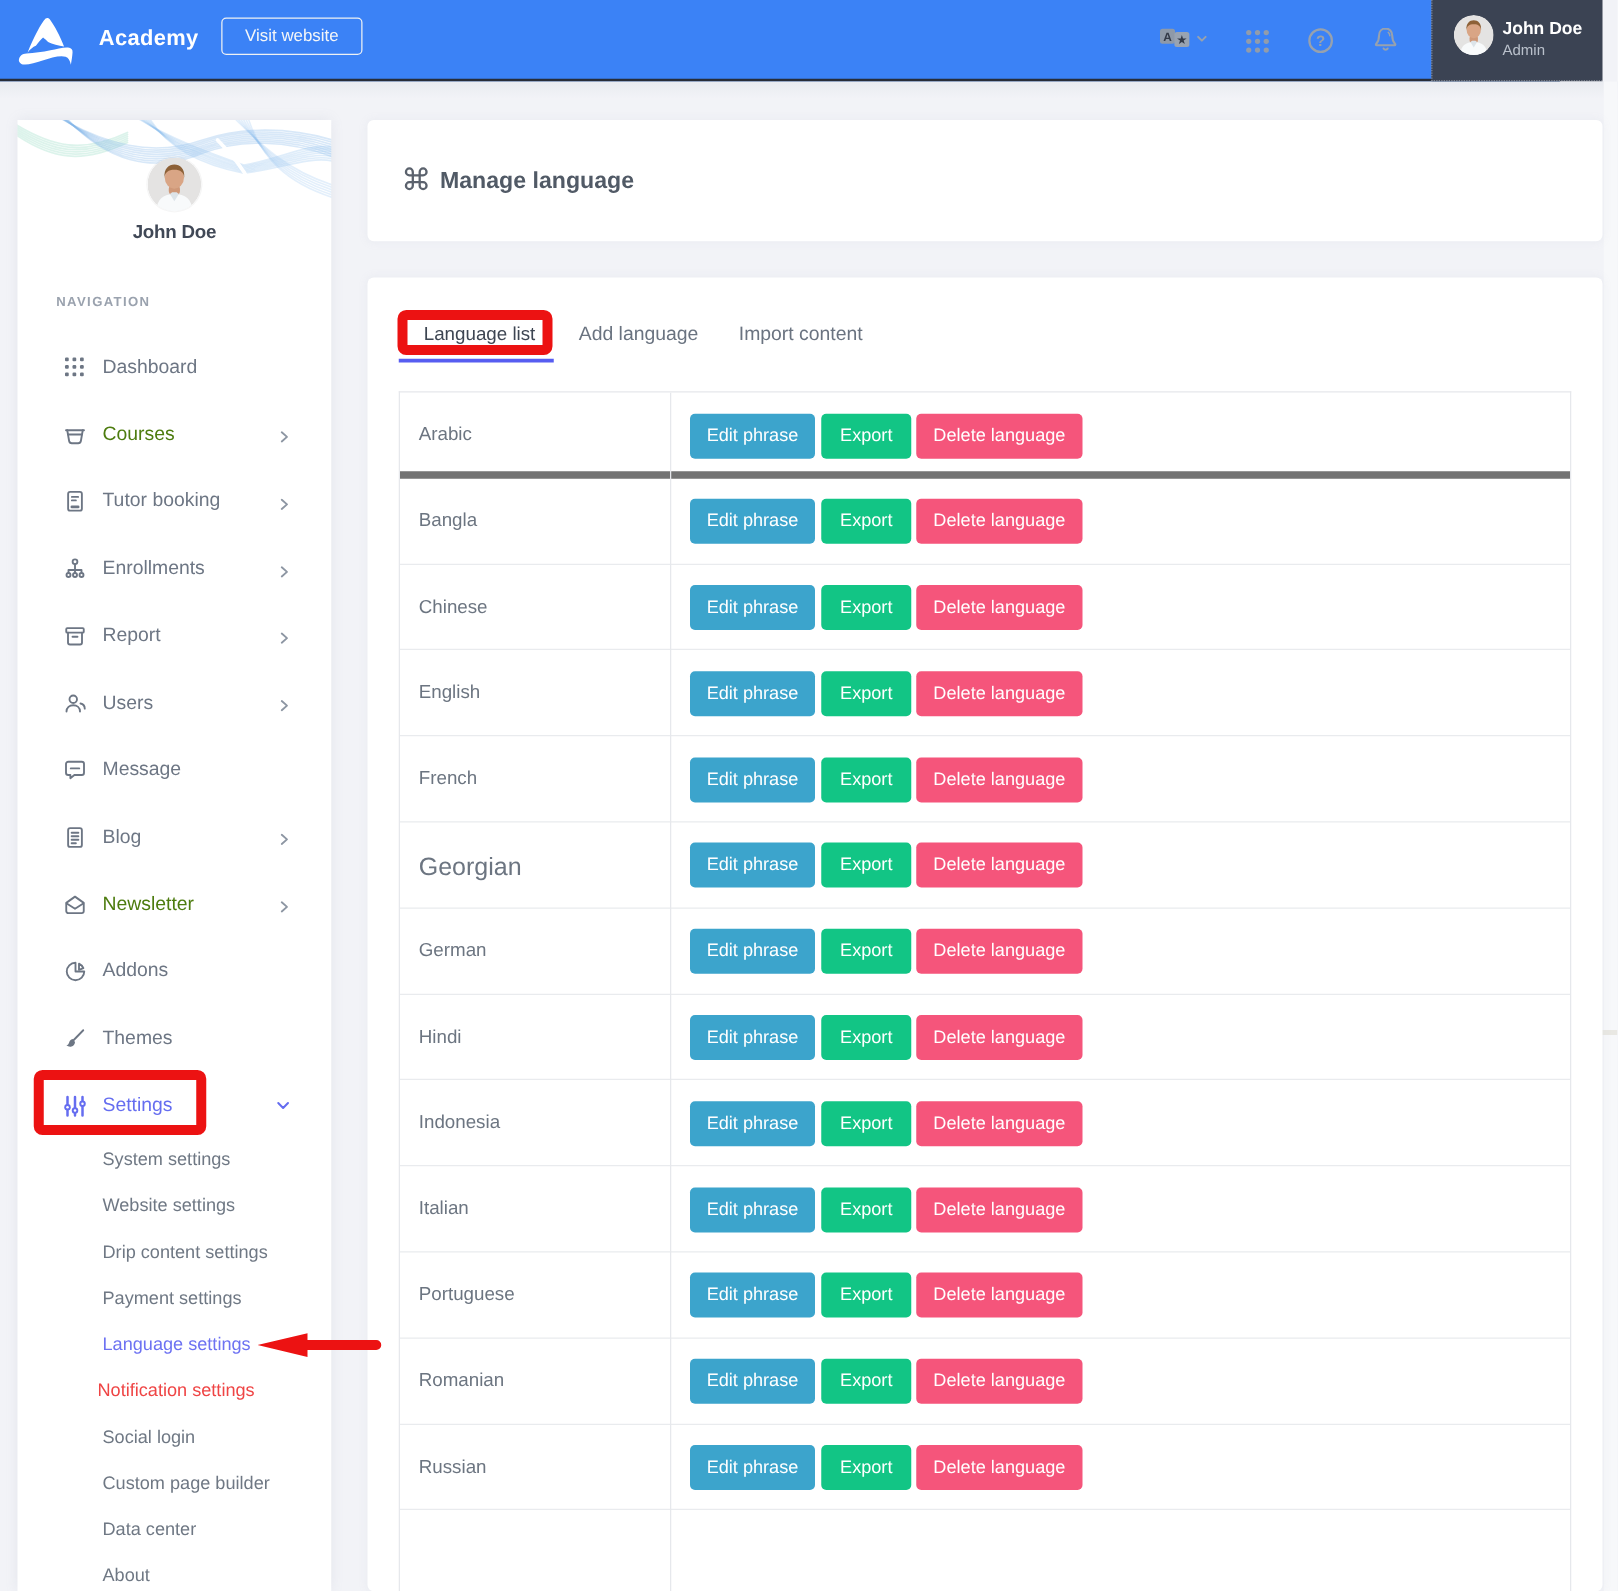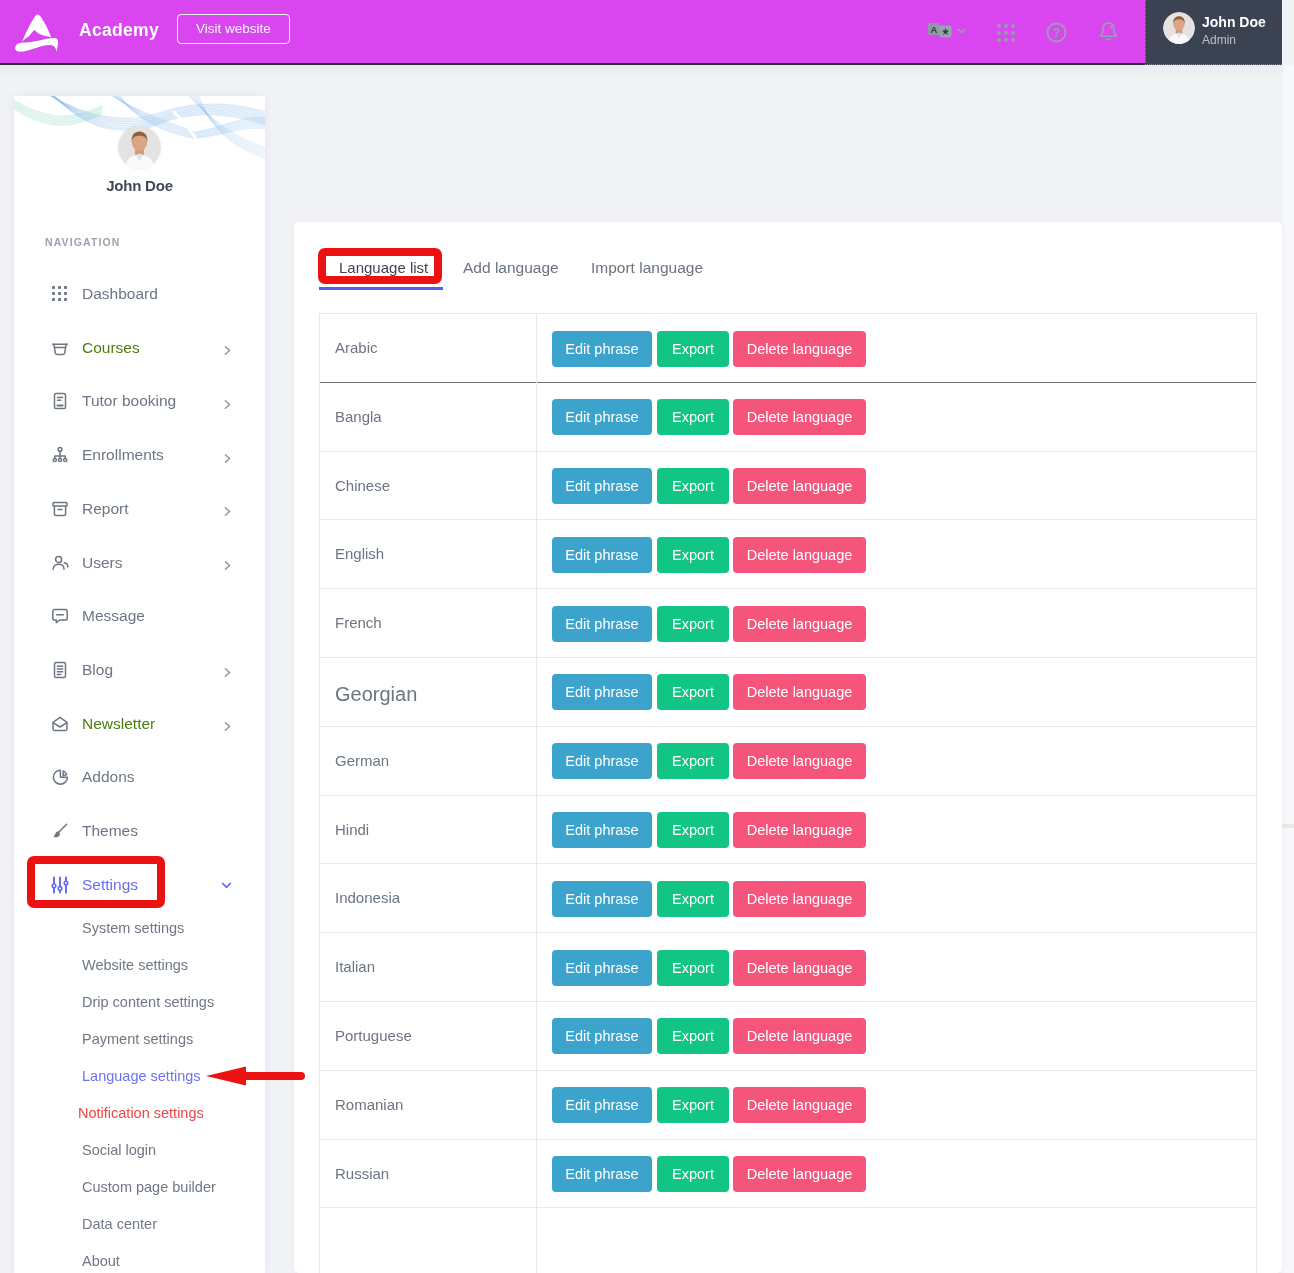--- a/index.html
+++ b/index.html
@@ -5,21 +5,21 @@
 html,body{width:1294px;height:1273px;overflow:hidden;background:#f2f3f7;
 font-family:"Liberation Sans",sans-serif;-webkit-font-smoothing:antialiased}
 .abs{position:absolute}
 #page{position:relative;width:1294px;height:1273px}
 </style></head><body>
 <div id="page">
 
 <div class="abs" style="left:0;top:65px;width:1294px;height:14px;background:linear-gradient(#e9ebf0,#f2f3f7)"></div>
 <div class="abs" style="left:1283px;top:65px;width:11px;height:1208px;background:#f7f8fa"></div>
 <div class="abs" style="left:1280px;top:824px;width:14px;height:4px;background:#e9e8e3"></div>
-<div class="abs" style="left:0;top:0;width:1248px;height:65px;background:#d946ef;border-bottom:2px solid #272d39">
+<div class="abs" style="left:0;top:0;width:1248px;height:65px;background:#3b82f6;border-bottom:2px solid #272d39">
 <svg class="abs" style="left:13px;top:9px" width="46" height="46" viewBox="0 0 48 48">
 <path d="M9.4 34.6 C14.5 22 21 9.5 24.5 6.1 C25.8 5.2 27.2 5.6 28.4 7.2 C32 12 36.8 21 39.9 29.4 C35.5 28.4 30 27.6 26.6 25.6 C25.6 24.5 24 23.3 22.4 21.9 C20.4 23.6 18.3 26.2 16.4 28.8 C13.9 29.8 11.5 31.8 9.4 34.6 Z" fill="#fff"></path>
 <path d="M2.2 40.5 C2.6 37.2 5 35.4 8.5 35.2 C15 34.8 22 34.2 28.5 32.6 C33.5 31.4 39 30 43.2 30.2 C45.8 30.4 47.2 31.8 47 34.2 C46.8 37.4 46.2 41.2 45.6 44.6 C44.8 41.2 43.6 38.8 41.2 38 C36.5 36.6 29 38.8 22 41.2 C14.5 43.8 7 45.6 4 43.8 C2.6 42.8 2 41.8 2.2 40.5 Z" fill="#fff"></path>
 </svg>
 <div class="abs" style="left:79px;top:20px;font-size:17.5px;font-weight:bold;color:#fff;letter-spacing:.3px">Academy</div>
 <div class="abs" style="left:177px;top:14px;width:113px;height:30px;border:1px solid #eef1f4;border-radius:4px;color:#f4f6f8;font-size:13.5px;text-align:center;line-height:28px">Visit website</div>
 <svg class="abs" style="left:927px;top:22px" width="40" height="22" viewBox="0 0 40 22">
 <rect x="1" y="1" width="12" height="12" rx="2" fill="#8e99a8"></rect>
 <text x="7" y="10.5" font-size="9.5" font-weight="bold" fill="#333a48" text-anchor="middle" font-family="Liberation Sans">A</text>
 <rect x="12.5" y="3.5" width="12" height="12" rx="2" fill="#99a3b1"></rect>
@@ -237,27 +237,33 @@
 <div class="abs" style="left:68px;top:859.0px;font-size:14.5px;color:#6f7884;line-height:20px">Website settings</div>
 <div class="abs" style="left:68px;top:896.0px;font-size:14.5px;color:#6f7884;line-height:20px">Drip content settings</div>
 <div class="abs" style="left:68px;top:933.0px;font-size:14.5px;color:#6f7884;line-height:20px">Payment settings</div>
 <div class="abs" style="left:68px;top:970.0px;font-size:14.5px;color:#6d72f2;line-height:20px">Language settings</div>
 <div class="abs" style="left:64px;top:1007.0px;font-size:14.5px;color:#ef4444;line-height:20px">Notification settings</div>
 <div class="abs" style="left:68px;top:1044.0px;font-size:14.5px;color:#6f7884;line-height:20px">Social login</div>
 <div class="abs" style="left:68px;top:1081.0px;font-size:14.5px;color:#6f7884;line-height:20px">Custom page builder</div>
 <div class="abs" style="left:68px;top:1118.0px;font-size:14.5px;color:#6f7884;line-height:20px">Data center</div>
 <div class="abs" style="left:68px;top:1155.0px;font-size:14.5px;color:#6f7884;line-height:20px">About</div>
 </div>
+<div class="abs" style="left:294px;top:96px;width:988px;height:97px;background:#fff;border-radius:5px;box-shadow:0 0 8px rgba(160,170,185,.10)">
+<svg class="abs" style="left:28px;top:36px" width="22" height="22" viewBox="0 0 24 24">
+<path d="M18 3 a3 3 0 0 0-3 3 v12 a3 3 0 0 0 3 3 a3 3 0 0 0 3-3 a3 3 0 0 0-3-3 H6 a3 3 0 0 0-3 3 a3 3 0 0 0 3 3 a3 3 0 0 0 3-3 V6 a3 3 0 0 0-3-3 a3 3 0 0 0-3 3 a3 3 0 0 0 3 3 h12 a3 3 0 0 0 3-3 a3 3 0 0 0-3-3 z" stroke="#5b626d" stroke-width="2" fill="none" stroke-linejoin="round"></path>
+</svg>
+<div class="abs" style="left:58px;top:37px;font-size:18.5px;font-weight:bold;color:#515a66">Manage language</div>
+</div>
 <div class="abs" style="left:294px;top:222px;width:988px;height:1051px;background:#fff;border-radius:5px;box-shadow:0 0 8px rgba(160,170,185,.10)">
 <div class="abs" style="left:45px;top:37px;font-size:15px;color:#3d4552">Language list</div>
 <div class="abs" style="left:169px;top:37px;font-size:15.5px;color:#6a7380">Add language</div>
-<div class="abs" style="left:297px;top:37px;font-size:15.5px;color:#6a7380">Import language</div>
+<div class="abs" style="left:297px;top:37px;font-size:15.5px;color:#6a7380">Import content</div>
 <div class="abs" style="left:25px;top:65px;width:124px;height:3px;background:#575df1"></div>
 <div class="abs" style="left:25px;top:91px;width:938px;height:969px;border:1px solid #e6e8ec;border-bottom:none;overflow:hidden">
-<div style="height:68.8px;border-bottom:1px solid #737373;position:relative">
+<div style="height:68.8px;border-bottom:6px solid #737373;position:relative">
 <div class="abs" style="left:15px;top:25px;font-size:15px;color:#6c7581">Arabic</div>
 <div class="abs" style="left:232px;top:16.5px;width:100px;height:36px;background:#3ca4cc;border-radius:4px;color:#fff;font-size:14.5px;text-align:center;line-height:36px">Edit phrase</div>
 <div class="abs" style="left:337px;top:16.5px;width:72px;height:36px;background:#12c585;border-radius:4px;color:#fff;font-size:14.5px;text-align:center;line-height:36px">Export</div>
 <div class="abs" style="left:413px;top:16.5px;width:133px;height:36px;background:#f5557b;border-radius:4px;color:#fff;font-size:14.5px;text-align:center;line-height:36px">Delete language</div>
 </div>
 <div style="height:68.8px;border-bottom:1px solid #e9ebee;position:relative">
 <div class="abs" style="left:15px;top:25px;font-size:15px;color:#6c7581">Bangla</div>
 <div class="abs" style="left:232px;top:16.5px;width:100px;height:36px;background:#3ca4cc;border-radius:4px;color:#fff;font-size:14.5px;text-align:center;line-height:36px">Edit phrase</div>
 <div class="abs" style="left:337px;top:16.5px;width:72px;height:36px;background:#12c585;border-radius:4px;color:#fff;font-size:14.5px;text-align:center;line-height:36px">Export</div>
 <div class="abs" style="left:413px;top:16.5px;width:133px;height:36px;background:#f5557b;border-radius:4px;color:#fff;font-size:14.5px;text-align:center;line-height:36px">Delete language</div>

